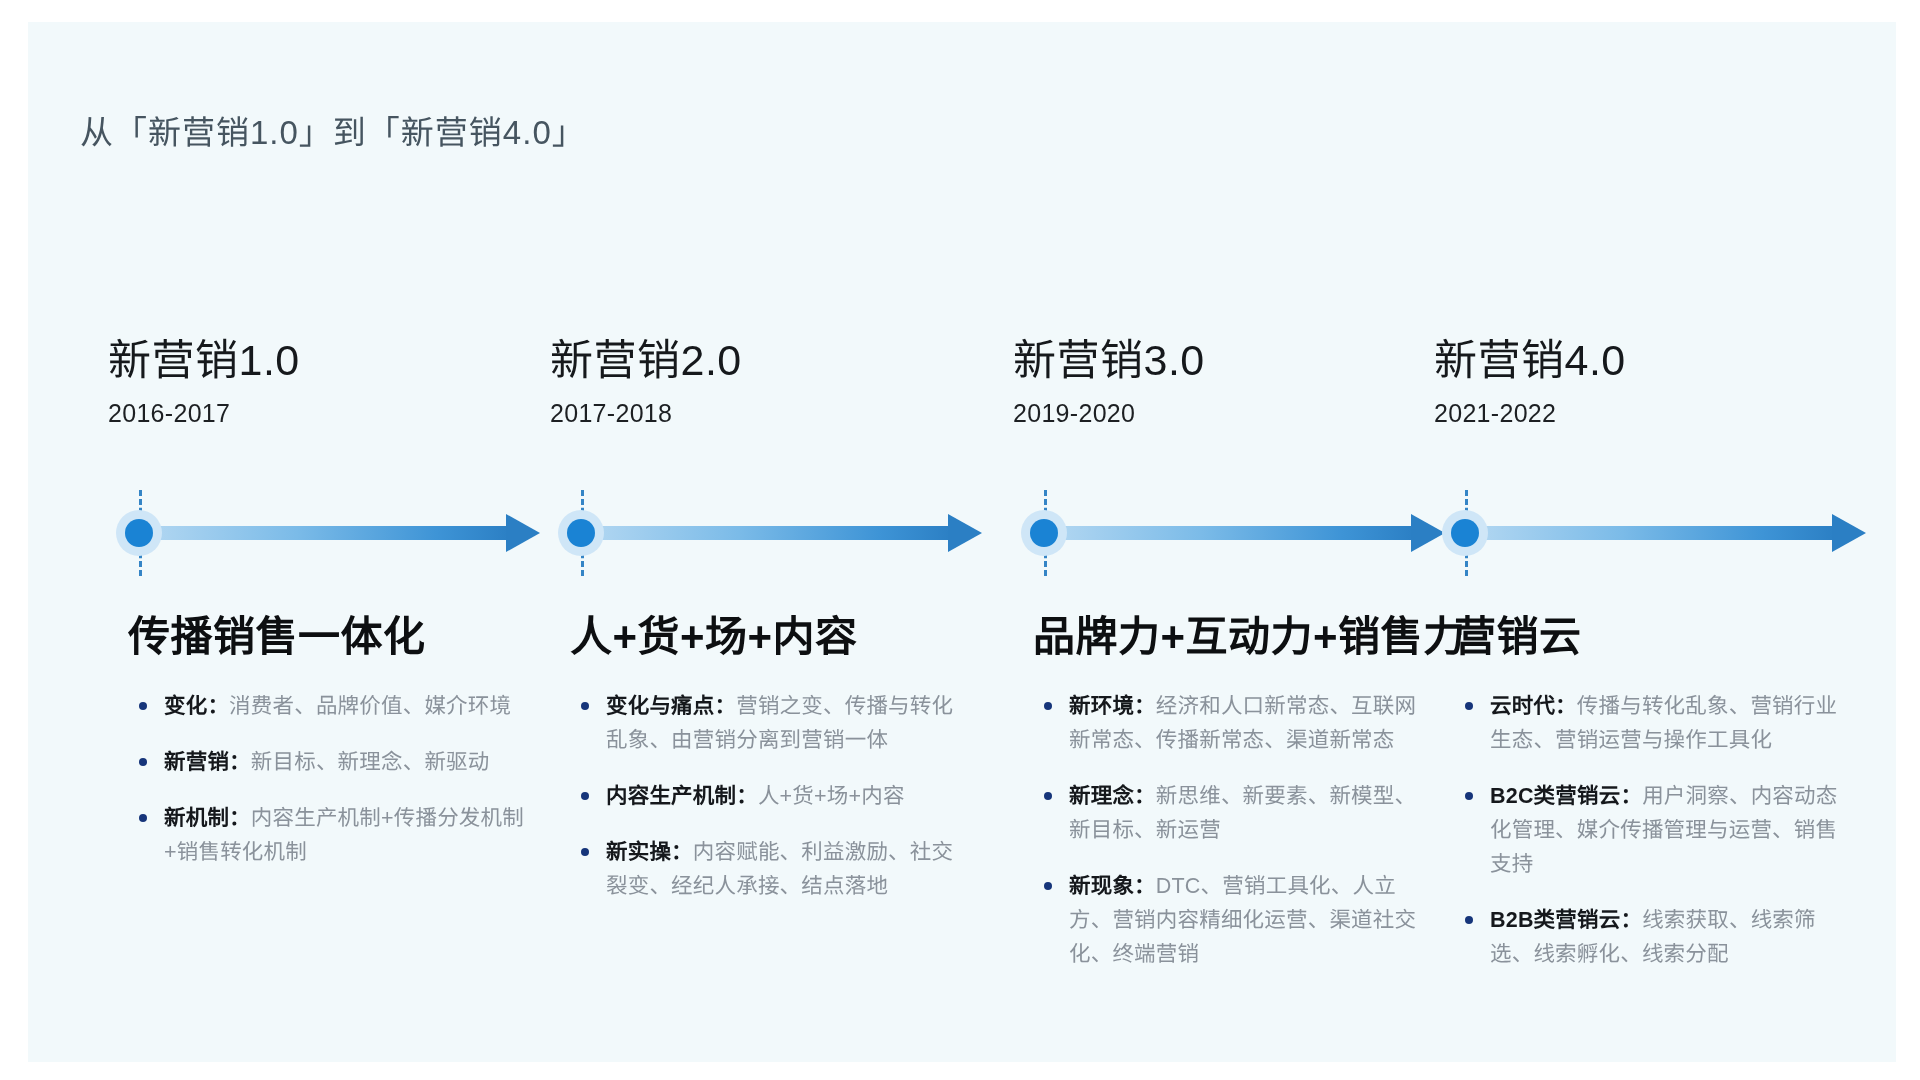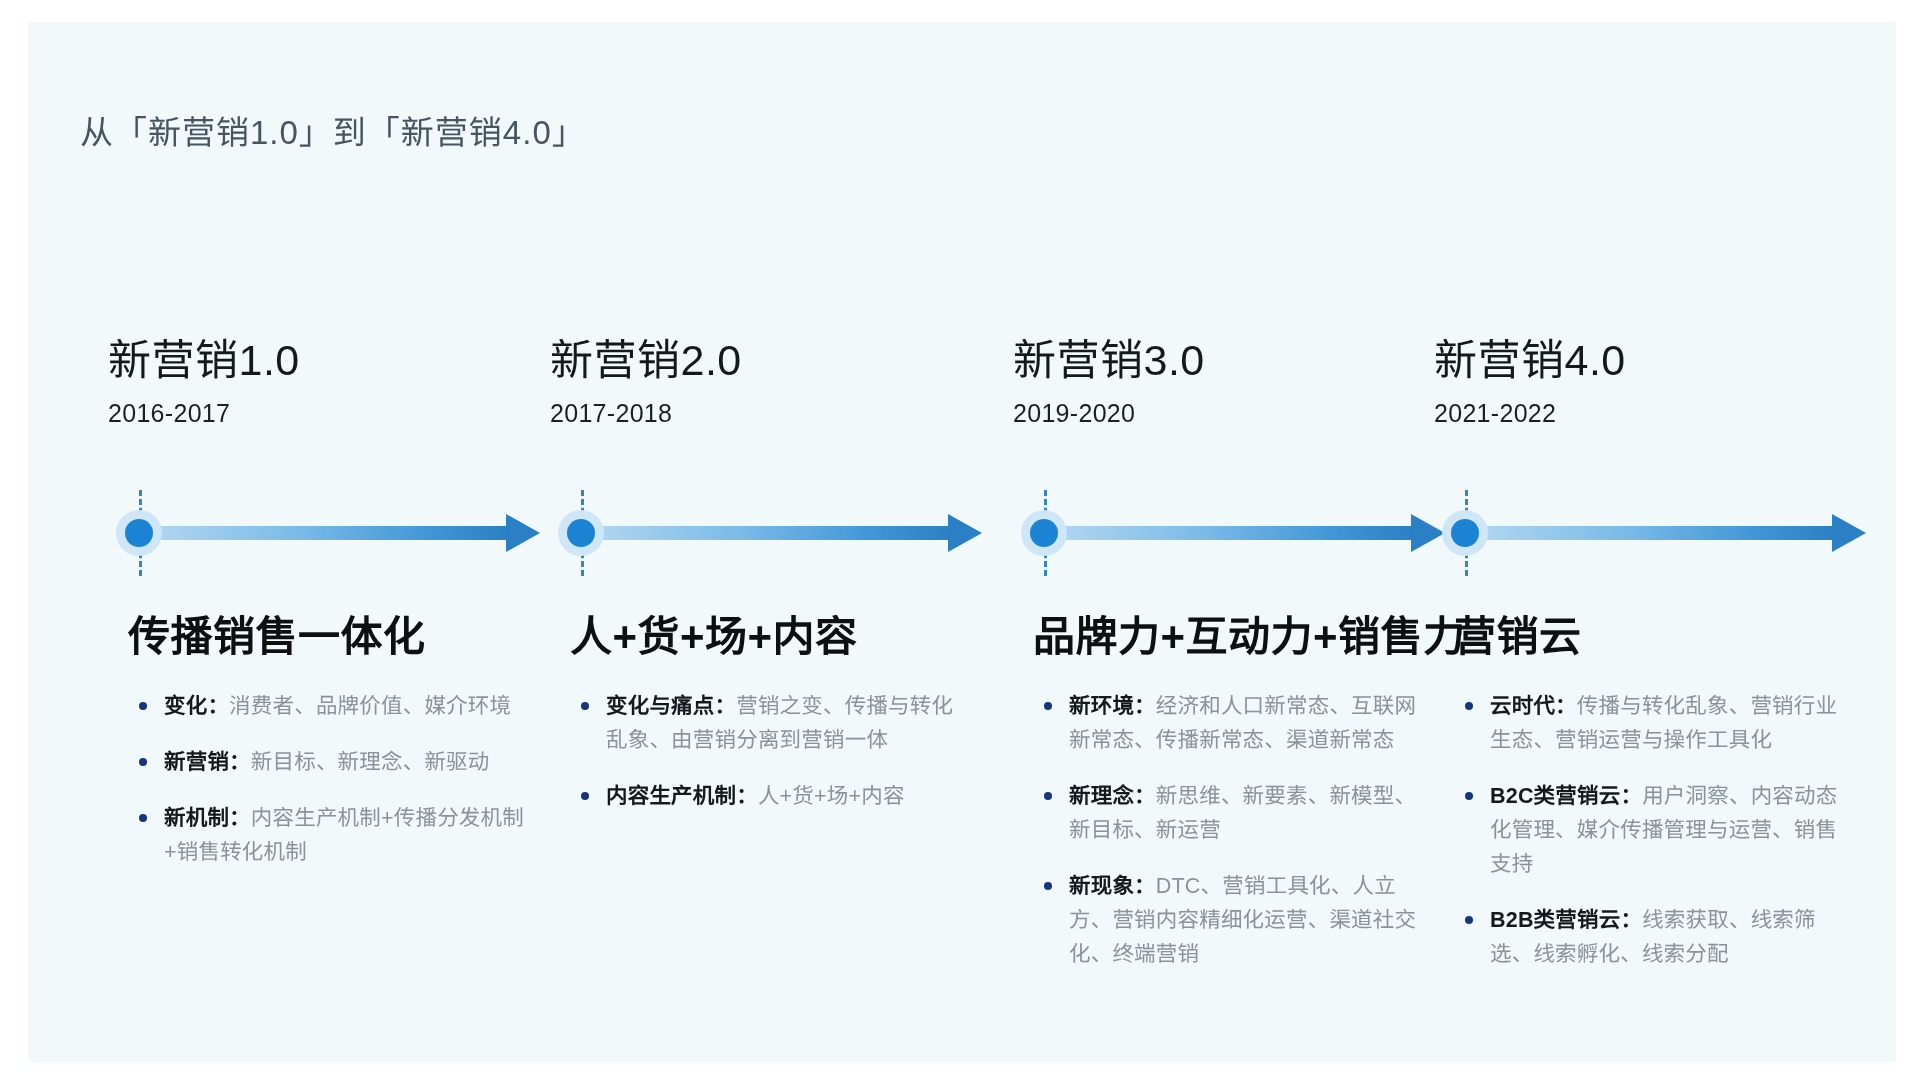--- a/index.html
+++ b/index.html
@@ -221,20 +221,21 @@
         <div class="tick"></div>
         <div class="arrow-shaft"></div>
         <div class="arrow-head"></div>
         <div class="dot-halo"></div>
         <div class="dot-core"></div>
       </div>
       <div class="col-headline">人+货+场+内容</div>
       <ul class="bullets">
         <li class="bullet"><span class="lead">变化与痛点：</span><span>营销之变、传播与转化乱象、由营销分离到营销一体</span></li>
         <li class="bullet"><span class="lead">内容生产机制：</span><span>人+货+场+内容</span></li>
+        <li class="bullet"><span class="lead">新实操：</span><span>内容赋能、利益激励、社交裂变、经纪人承接、结点落地</span></li>
       </ul>
     </div>
 
     <div class="col col-2">
       <div class="col-title">新营销3.0</div>
       <div class="col-daterange">2019-2020</div>
       <div class="axis">
         <div class="tick"></div>
         <div class="arrow-shaft"></div>
         <div class="arrow-head"></div>

